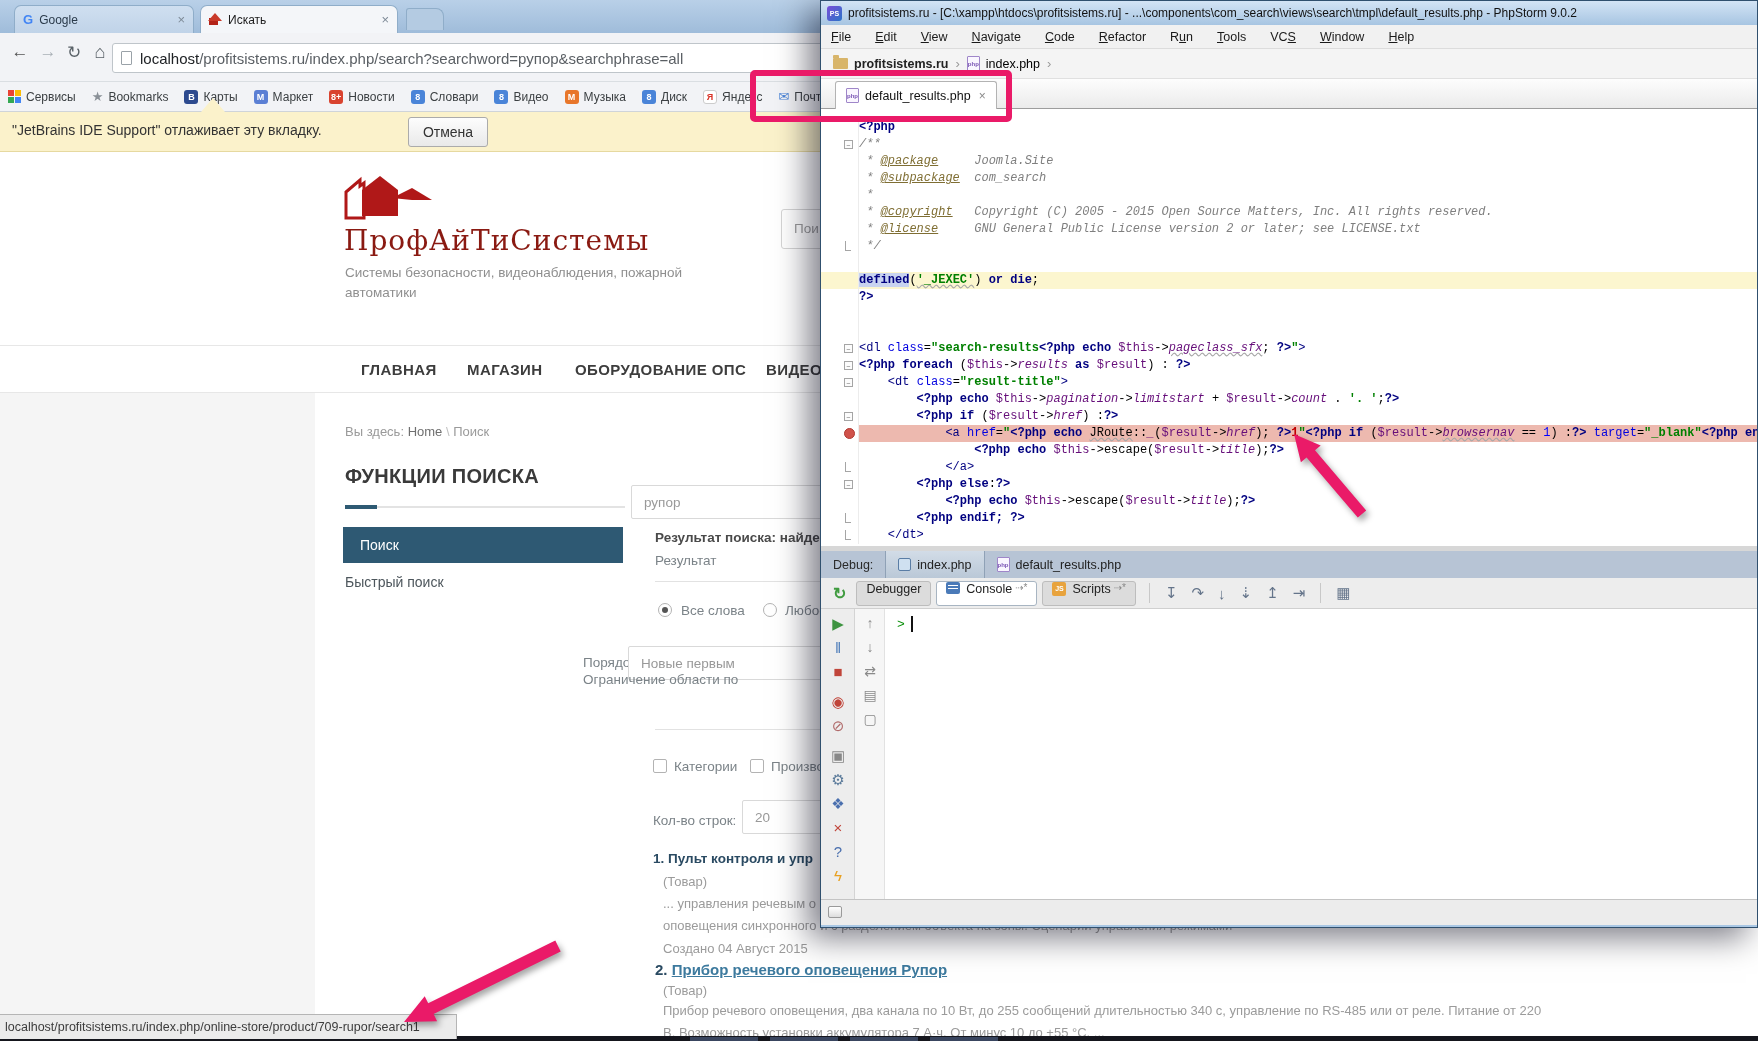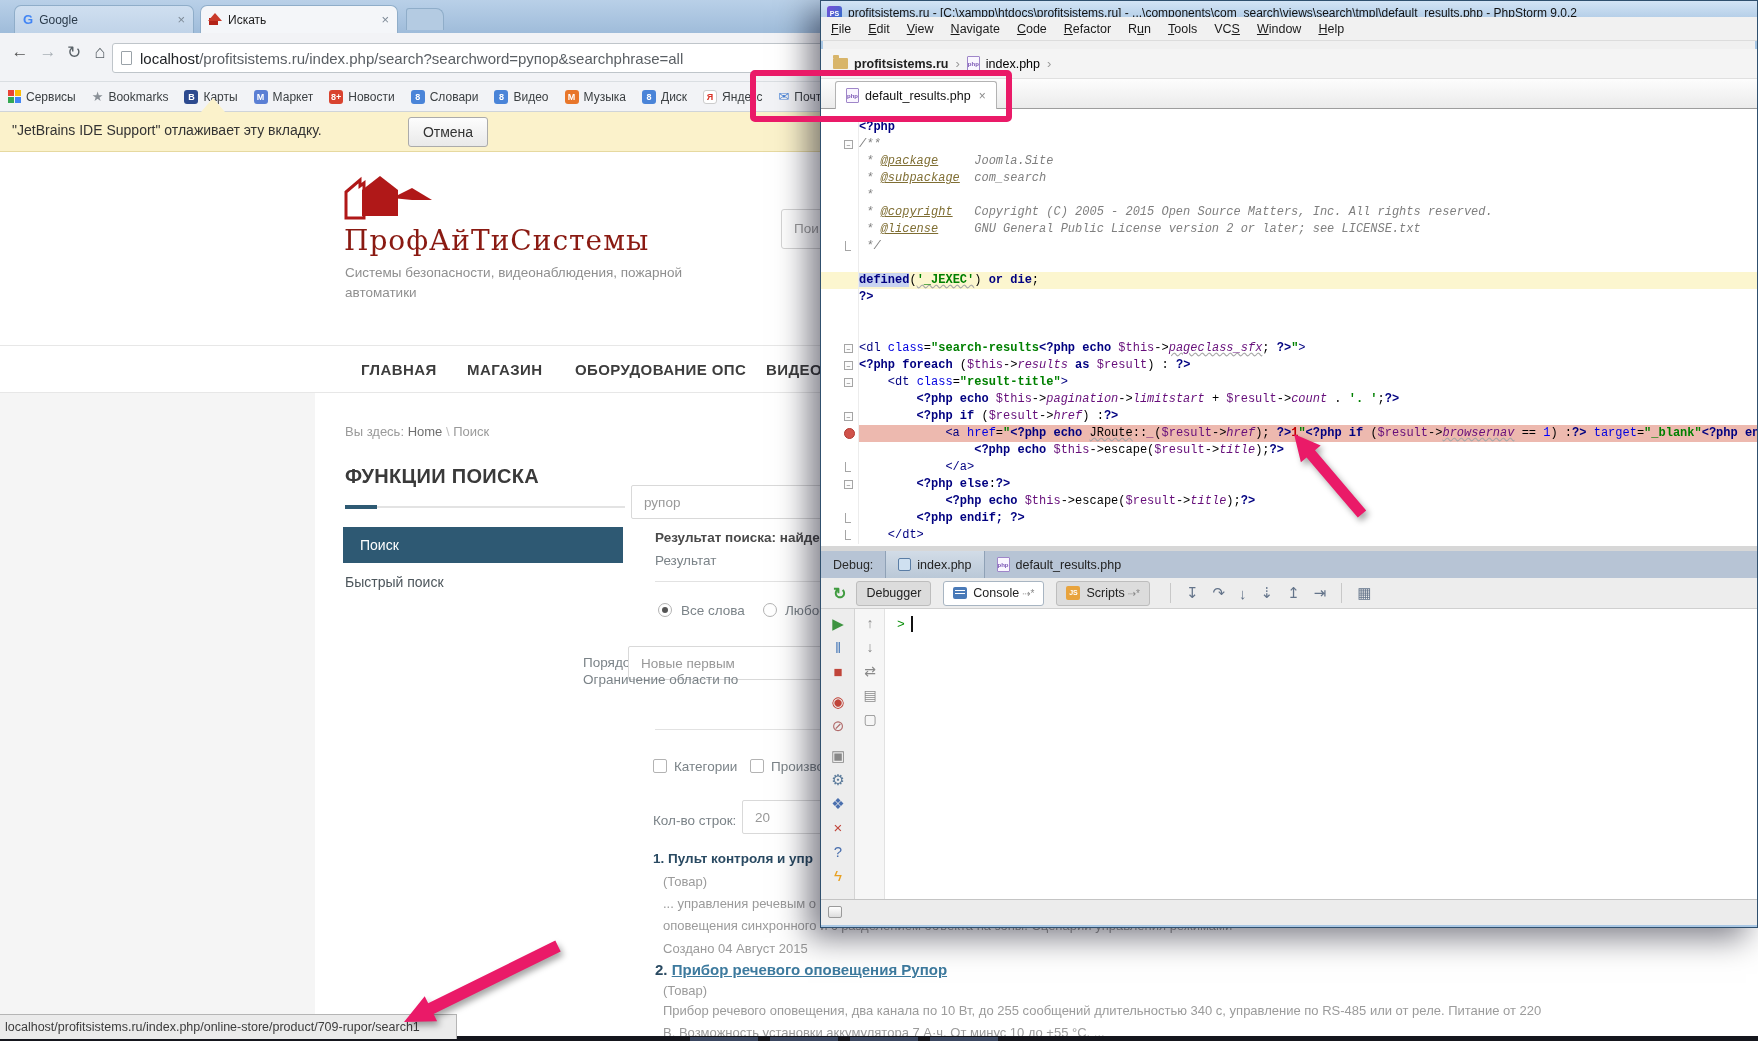--- a/index.html
+++ b/index.html
@@ -92,22 +92,22 @@
 
   
   #ide { position:absolute; left:820px; top:0; width:938px; height:928px; z-index:10;
     border:1px solid #30506e; box-shadow:-12px 10px 30px rgba(0,0,20,.5); background:#f0f0f0; }
   #ide-frame { position:absolute; inset:0; border:2px solid #a9c7e4; }
   #ide-title { position:absolute; left:0; top:0; width:100%; height:24px;
     background:linear-gradient(#d3e4f5,#a7c5e2); display:flex; align-items:center; padding-left:6px; }
   #ide-title-ico { width:15px; height:15px; border-radius:3px; background:linear-gradient(135deg,#7a4ed8,#2a74c8);
     color:#fff; font-size:7px; font-weight:bold; text-align:center; line-height:15px; margin-right:6px; }
   #ide-title-text { font-size:12px; color:#111; white-space:nowrap; }
-  #ide-menu { position:absolute; left:0; top:16px; width:100%; height:24px; background:#f1f1f1;
-    display:flex; align-items:center; padding-left:10px; border-bottom:1px solid #dcdcdc; }
+  #ide-menu { position:absolute; left:0; top:24px; width:100%; height:24px; background:#f1f1f1;
+    display:flex; align-items:center; padding-left:10px; border-bottom:1px solid #dcdcdc;gap:7px; }
   .menu-item { font-size:12.5px; color:#1a1a1a; margin-right:17px; }
   .menu-item u { text-decoration:underline; }
   #ide-crumbs { position:absolute; left:0; top:48px; width:100%; height:30px; background:#f4f4f4;
     display:flex; align-items:center; padding-left:12px; border-bottom:1px solid #e0e0e0; font-size:12.5px; }
   .folder-ico { width:15px; height:11px; background:#d8b56a; border-radius:1px; position:relative; margin-right:6px; }
   .folder-ico::before { content:""; position:absolute; top:-3px; left:0; width:6px; height:3px; background:#d8b56a; border-radius:1px 1px 0 0; }
   .php-ico { width:13px; height:15px; background:#faf6ff; border:1px solid #9f86c9; border-radius:1px;
     font-size:6px; color:#7a55b5; font-weight:bold; text-align:center; line-height:14px; margin:0 6px 0 0; }
   .crumb-sep { color:#999; margin:0 7px; font-size:13px; }
   #crumb-project { font-weight:bold; color:#222; }
@@ -145,21 +145,21 @@
   #dbg-split { position:absolute; left:0; top:545px; width:100%; height:5px; background:#d7d7d7; }
   #dbg-tabs { position:absolute; left:0; top:550px; width:100%; height:27px; background:#b7c4d5;
     display:flex; align-items:center; padding-left:12px; }
   #dbg-label { font-size:12.5px; color:#2a2a2a; margin-right:12px; }
   .dtab { display:flex; align-items:center; height:27px; padding:0 12px; font-size:12.5px; color:#222; }
   .dtab.sel { background:linear-gradient(#d2dce7,#bac8d7); border-left:1px solid #8fa1b6; border-right:1px solid #8fa1b6; }
   .dtab-ico-frame { width:13px; height:13px; border:1px solid #5a7da5; background:#cfe0f0; margin-right:6px; border-radius:2px; }
   #dbg-toolbar { position:absolute; left:0; top:577px; width:100%; height:31px; background:#ededed;
     border-bottom:1px solid #d0d0d0; display:flex; align-items:center; }
   #rerun-ico { color:#3f9b3f; font-size:16px; font-weight:bold; margin:0 10px 0 12px; }
-  .vtab { display:flex; align-items:center; height:25px; padding:0 9px; margin-right:12px; font-size:12.5px;
+  .vtab { display:flex; align-items:flex-start; height:25px; padding:0 9px; margin-right:5px; font-size:12.5px;
     color:#222; border:1px solid transparent; }
   .vtab.plain { background:#dcdcdc; border-color:#bdbdbd; border-radius:3px; }
   .vtab.sel { background:#fff; border-color:#a8b5c2; border-radius:3px; }
   .console-ico { width:14px; height:12px; background:#4a7ab8; border-radius:2px; margin-right:6px; position:relative; }
   .console-ico::before { content:""; position:absolute; left:2px; top:3px; width:10px; height:1px; background:#fff; box-shadow:0 3px 0 #fff; }
   .js-ico { width:14px; height:14px; background:#e8a33d; border-radius:2px; color:#fff; font-size:7px;
     font-weight:bold; text-align:center; line-height:14px; margin-right:6px; }
   .mini-arrow { font-size:10px; color:#888; margin-left:3px; }
   .tb-sep { width:1px; height:20px; background:#c8c8c8; margin:0 8px; }
   .step-ico { font-size:15px; color:#64748a; margin:0 7px; }

